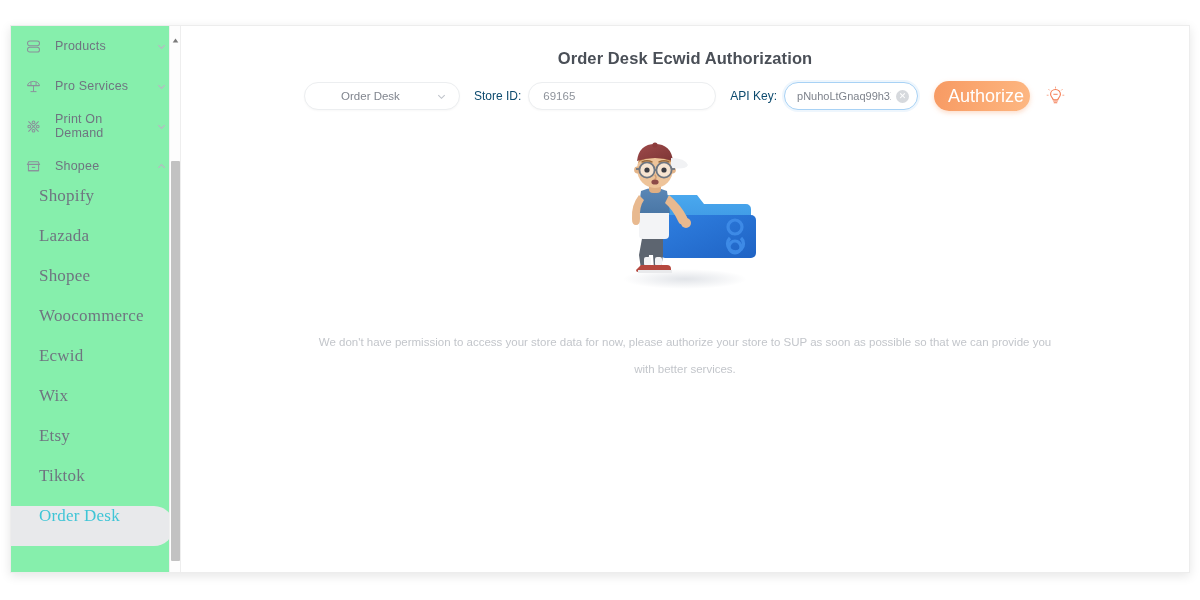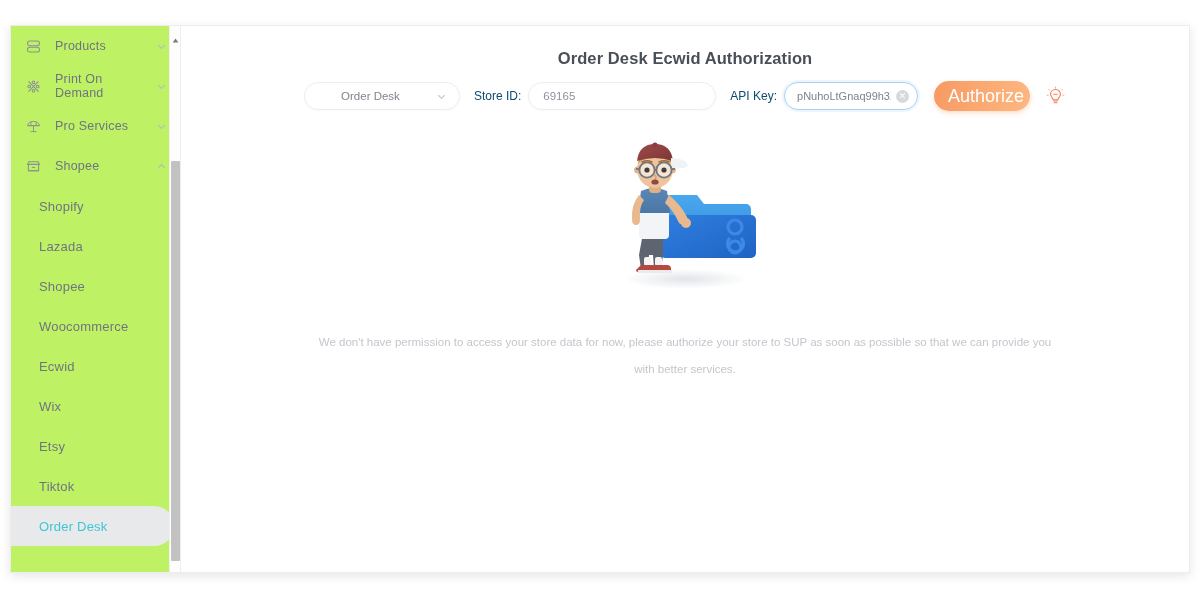--- a/index.html
+++ b/index.html
@@ -20,21 +20,21 @@
     box-shadow: 0 3px 10px rgba(0,0,0,0.10);
     display: flex;
     overflow: hidden;
   }
 
   
   #sidebar {
     position: relative;
     width: 170px;
     height: 100%;
-    background: #bef264;
+    background: #86efac;
     border-right: 1px solid #eeeeee;
     flex: 0 0 170px;
     overflow: hidden;
   }
 
   .nav-group {
     display: flex;
     align-items: center;
     height: 40px;
     padding-left: 12px;
@@ -57,29 +57,29 @@
     width: 22px;
     margin-right: 8px;
     display: flex; align-items: center; justify-content: center;
     color: #b6bac2;
   }
   .chev-svg { width: 11px; height: 11px; }
 
   .sub-item {
     height: 40px;
     display: flex;
-    align-items: center;
     padding-left: 28px;
-    font-size: 13px;
+    font-size: 17px;
     color: #6f7580;
     cursor: pointer;
     letter-spacing: .2px;
     border-top-right-radius: 20px;
     border-bottom-right-radius: 20px;
     margin-right: 6px;
+    font-family: Liberation Serif, serif;
   }
   .sub-item.active {
     background: #e8e9eb;
     color: #3fc5d6;
   }
 
   
   #sb-scroll {
     position: absolute;
     right: 0px; top: 0px;
@@ -246,47 +246,47 @@
       <span class="g-label">Products</span>
       <span class="g-chev">
         <svg class="chev-svg" viewBox="0 0 12 12" fill="none" stroke="currentColor" stroke-width="1.3">
             <path d="M2.5 4.5 L6 8 L9.5 4.5"></path>
           </svg>
       </span>
     </div>
 
     <div class="nav-group">
       <span class="g-icon">
+        <svg viewBox="0 0 20 20" width="17" height="17" fill="none" stroke="currentColor" stroke-width="1.1">
+          <path d="M3 9 A7 5 0 0 1 17 9 Z"></path>
+          <path d="M3 9 H17"></path>
+          <path d="M10 9 V16"></path>
+          <path d="M6.5 16 H13.5"></path>
+          <path d="M7 4.5 V9 M13 4.5 V9"></path>
+        </svg>
+      </span>
+      <span class="g-label">Pro Services</span>
+      <span class="g-chev">
+        <svg class="chev-svg" viewBox="0 0 12 12" fill="none" stroke="currentColor" stroke-width="1.3">
+            <path d="M2.5 4.5 L6 8 L9.5 4.5"></path>
+          </svg>
+      </span>
+    </div>
+
+    <div class="nav-group">
+      <span class="g-icon">
         <svg viewBox="0 0 20 20" width="17" height="17" fill="none" stroke="currentColor" stroke-width="1.2">
           <path d="M4 4 L16 16 M16 4 L4 16"></path>
           <circle cx="5" cy="10" r="1.6"></circle>
             <circle cx="15" cy="10" r="1.6"></circle>
           <circle cx="10" cy="5" r="1.6"></circle>
             <circle cx="10" cy="15" r="1.6"></circle>
         </svg>
       </span>
       <span class="g-label">Print On Demand</span>
-      <span class="g-chev">
-        <svg class="chev-svg" viewBox="0 0 12 12" fill="none" stroke="currentColor" stroke-width="1.3">
-            <path d="M2.5 4.5 L6 8 L9.5 4.5"></path>
-          </svg>
-      </span>
-    </div>
-
-    <div class="nav-group">
-      <span class="g-icon">
-        <svg viewBox="0 0 20 20" width="17" height="17" fill="none" stroke="currentColor" stroke-width="1.1">
-          <path d="M3 9 A7 5 0 0 1 17 9 Z"></path>
-          <path d="M3 9 H17"></path>
-          <path d="M10 9 V16"></path>
-          <path d="M6.5 16 H13.5"></path>
-          <path d="M7 4.5 V9 M13 4.5 V9"></path>
-        </svg>
-      </span>
-      <span class="g-label">Pro Services</span>
       <span class="g-chev">
         <svg class="chev-svg" viewBox="0 0 12 12" fill="none" stroke="currentColor" stroke-width="1.3">
             <path d="M2.5 4.5 L6 8 L9.5 4.5"></path>
           </svg>
       </span>
     </div>
 
     <div class="nav-group">
       <span class="g-icon">
         <svg viewBox="0 0 20 20" width="17" height="17" fill="none" stroke="currentColor" stroke-width="1.2">

